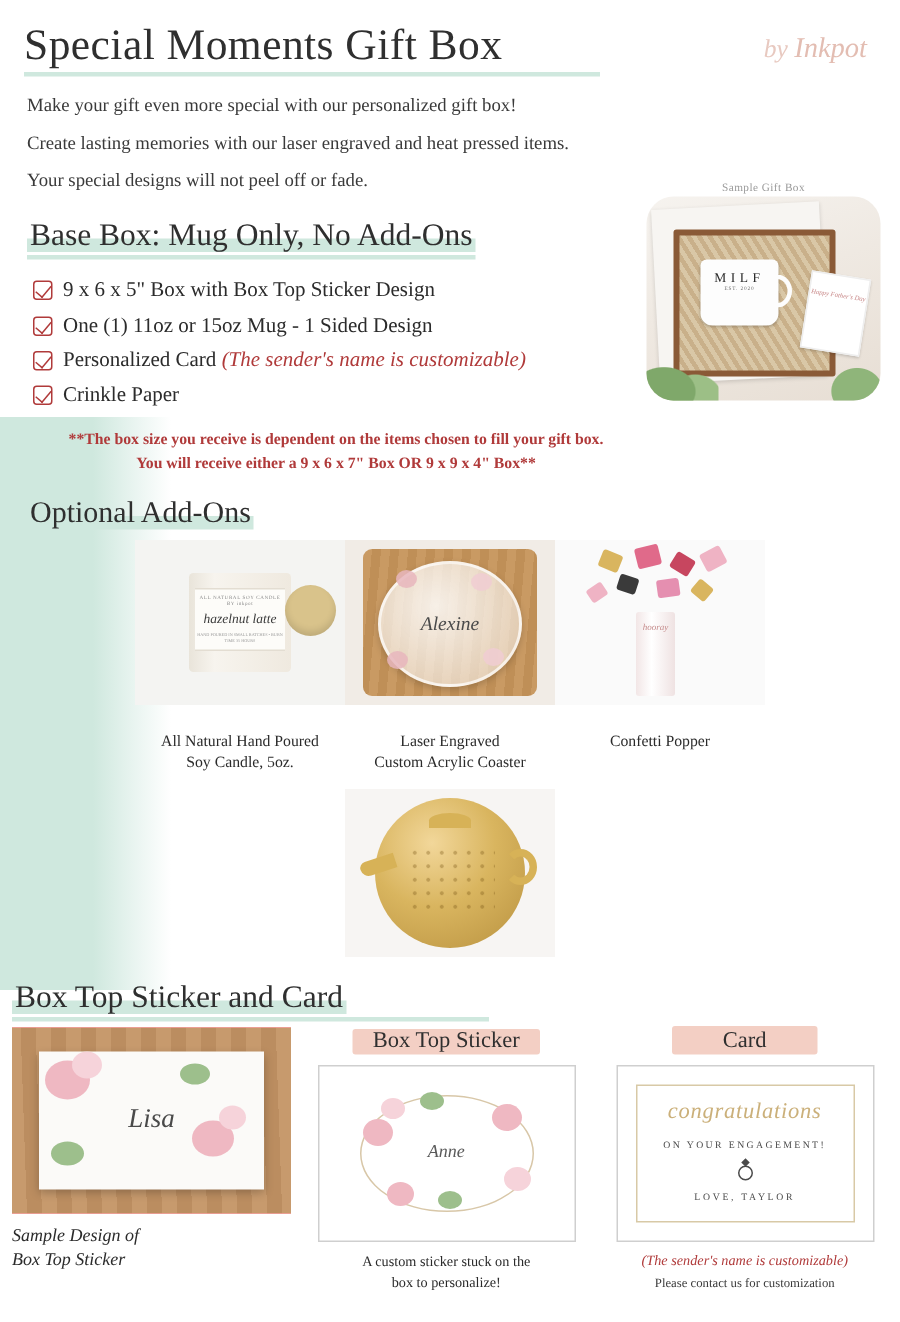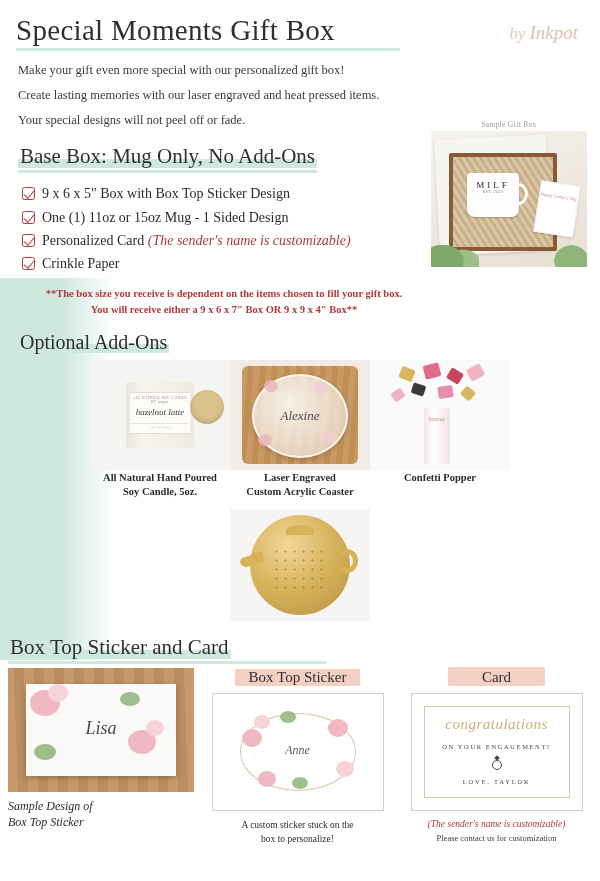--- a/index.html
+++ b/index.html
@@ -154,20 +154,21 @@
     letter-spacing: .3px;
     margin-bottom: 2px;
   }
   .photo { position: relative; overflow: hidden; background: #efefef; }
 
   
   .giftbox {
     height: 136px;
     background: linear-gradient(160deg,#f6f3ef 0%, #efe9e2 45%, #e7ded4 100%);
     position: relative;
+    border-radius: 18px;
   }
   .gb-lid {
     position: absolute; left: 6px; top: 6px; width: 112px; height: 116px;
     background: #f7f5f2; transform: rotate(-3deg);
     box-shadow: 0 1px 3px rgba(0,0,0,.15);
   }
   .gb-box {
     position: absolute; left: 18px; top: 22px; width: 108px; height: 98px;
     background: #8a5a37; border-radius: 2px;
   }
@@ -223,23 +224,23 @@
   }
   .addon .pic {
     width: 140px; height: 110px;
     overflow: hidden;
     position: relative;
     background: #fff;
   }
   .addon .cap {
     font-size: 10.5px;
     line-height: 1.35;
-    margin-top: 1px;
+    margin-top: 18px;
     color: #2b2b2b;
-    font-weight: bold;
+    font-weight: normal;
   }
 
   
   .candle-bg { position: absolute; inset: 0; background: #f4f4f2; }
   .candle-jar {
     position: absolute; left: 36px; top: 22px; width: 68px; height: 66px;
     background: linear-gradient(to right,#e9e4da 0%,#f7f4ee 25%,#efe9df 100%);
     border-radius: 3px;
   }
   .candle-label {

